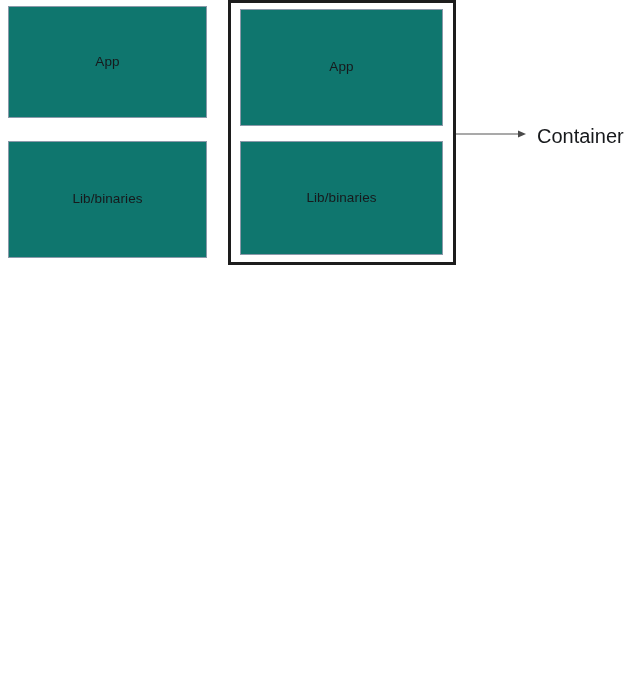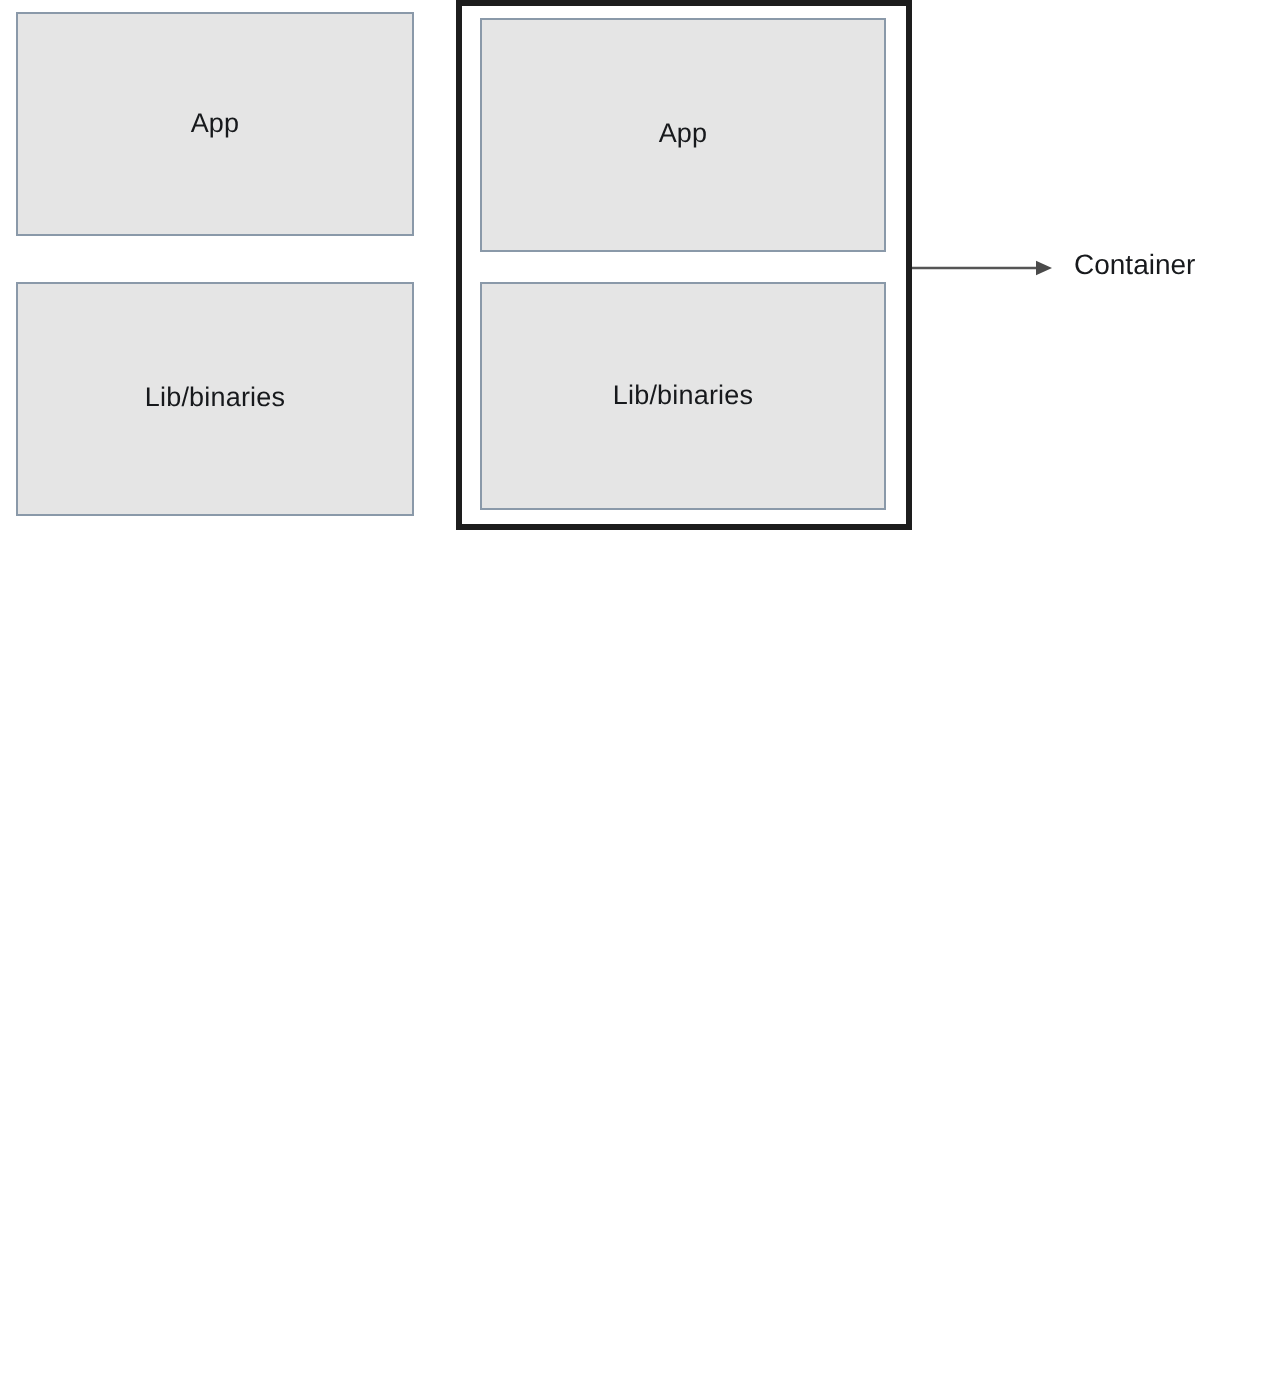--- a/index.html
+++ b/index.html
@@ -22,21 +22,21 @@
     left: 0;
     top: 0;
     width: 644px;
     height: 692px;
   }
 
   
   .node {
     position: absolute;
     box-sizing: border-box;
-    background: #e5e5e5;
+    background: #0f766e;
     border: 1px solid #8a99a9;
     display: flex;
     align-items: center;
     justify-content: center;
   }
   .node-label {
     font-size: 13.5px;
     line-height: 1.2;
     color: #17191c;
     letter-spacing: 0.1px;
@@ -71,21 +71,21 @@
     width: 80px;
     height: 32px;
     overflow: visible;
   }
 
   
   .callout-label {
     position: absolute;
     left: 537px;
     top: 124px;
-    font-size: 14px;
+    font-size: 20px;
     line-height: 1.2;
     color: #17191c;
     white-space: nowrap;
   }
 </style>
 </head>
 <body>
 
 <div id="diagram-canvas">
 

